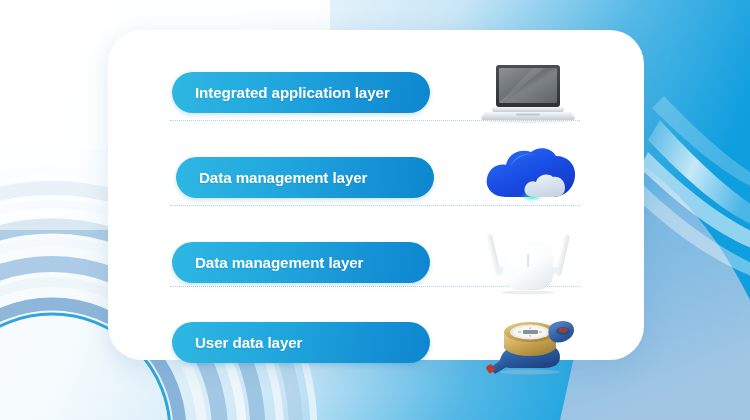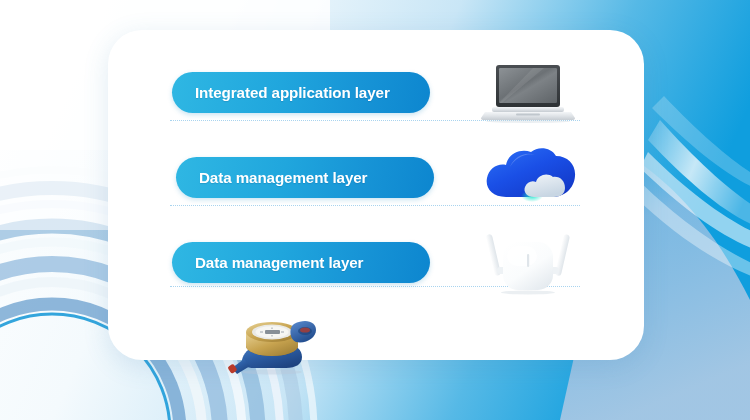--- a/index.html
+++ b/index.html
@@ -255,20 +255,23 @@
         <rect x="26" y="13" width="50" height="48" rx="15" fill="url(#rtBody)"></rect>
         <rect x="30" y="17" width="30" height="20" rx="10" fill="#ffffff" opacity="0.7"></rect>
 
         <rect x="50" y="25" width="2.2" height="13" rx="1.1" fill="#dfe5ea"></rect>
         <ellipse cx="51" cy="63.5" rx="27" ry="2" fill="#ccd6de" opacity="0.4"></ellipse>
       </svg>
     </div>
   </div>
 
   <div class="row" id="row-3">
+    <div class="pill">
+      <span class="pill-label">User data layer</span>
+    </div>
     <div class="icon-slot">
       <svg width="100" height="68" viewBox="0 0 100 68" xmlns="http://www.w3.org/2000/svg">
         <defs>
           <linearGradient id="wmBody" x1="0" y1="0" x2="0.7" y2="1">
             <stop offset="0" stop-color="#4a7fc4"></stop>
             <stop offset="0.45" stop-color="#2d5fa6"></stop>
             <stop offset="1" stop-color="#1d4380"></stop>
           </linearGradient>
           <linearGradient id="wmBrass" x1="0.1" y1="0" x2="0.9" y2="1">
             <stop offset="0" stop-color="#e4cd8e"></stop>

